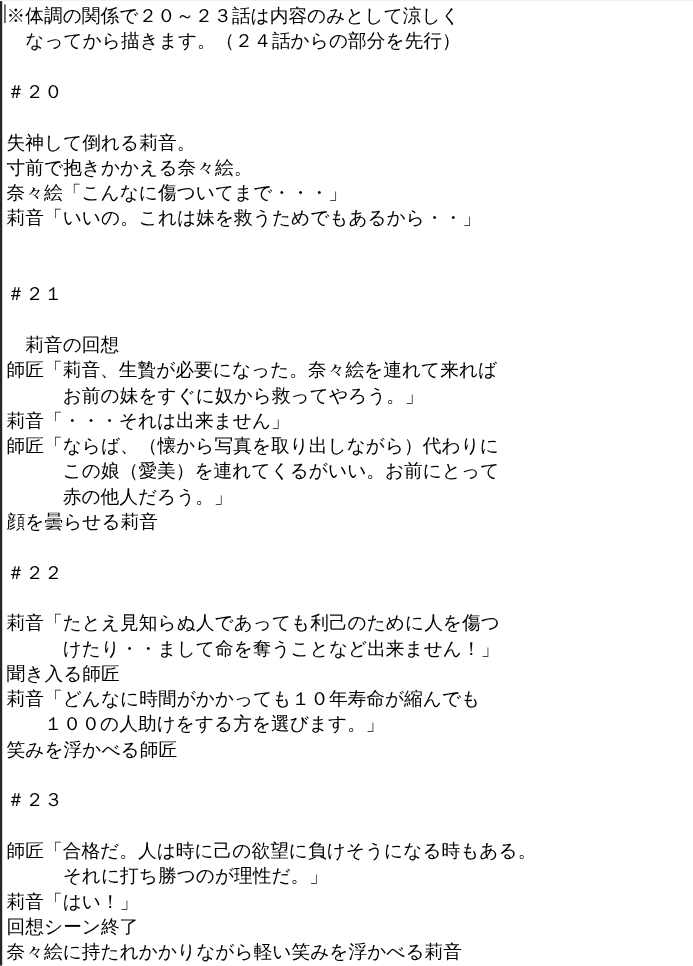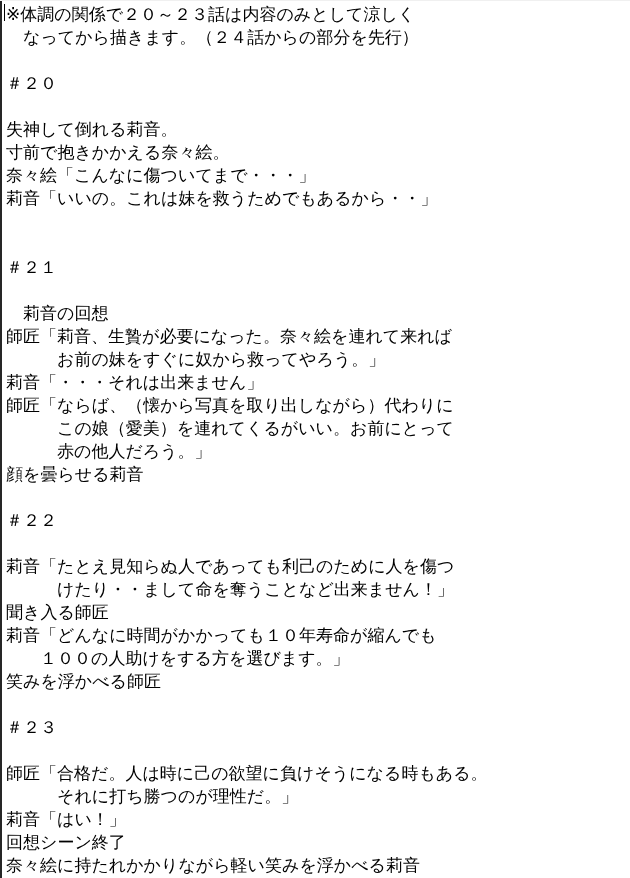--- a/index.html
+++ b/index.html
@@ -8,20 +8,21 @@
     height: 878px;
     background: #ffffff;
     overflow: hidden;
     font-family: "DejaVu Sans", "Liberation Sans", sans-serif;
   }
   .editor {
     position: relative;
     width: 630px;
     height: 878px;
     background: #ffffff;
+    font-family: Liberation Serif, serif;
   }
   .left-border {
     position: absolute;
     left: 0; top: 0;
     width: 2px; height: 878px;
   }
   .top-border {
     position: absolute;
     left: 0; top: 0;
     width: 630px; height: 1px;

